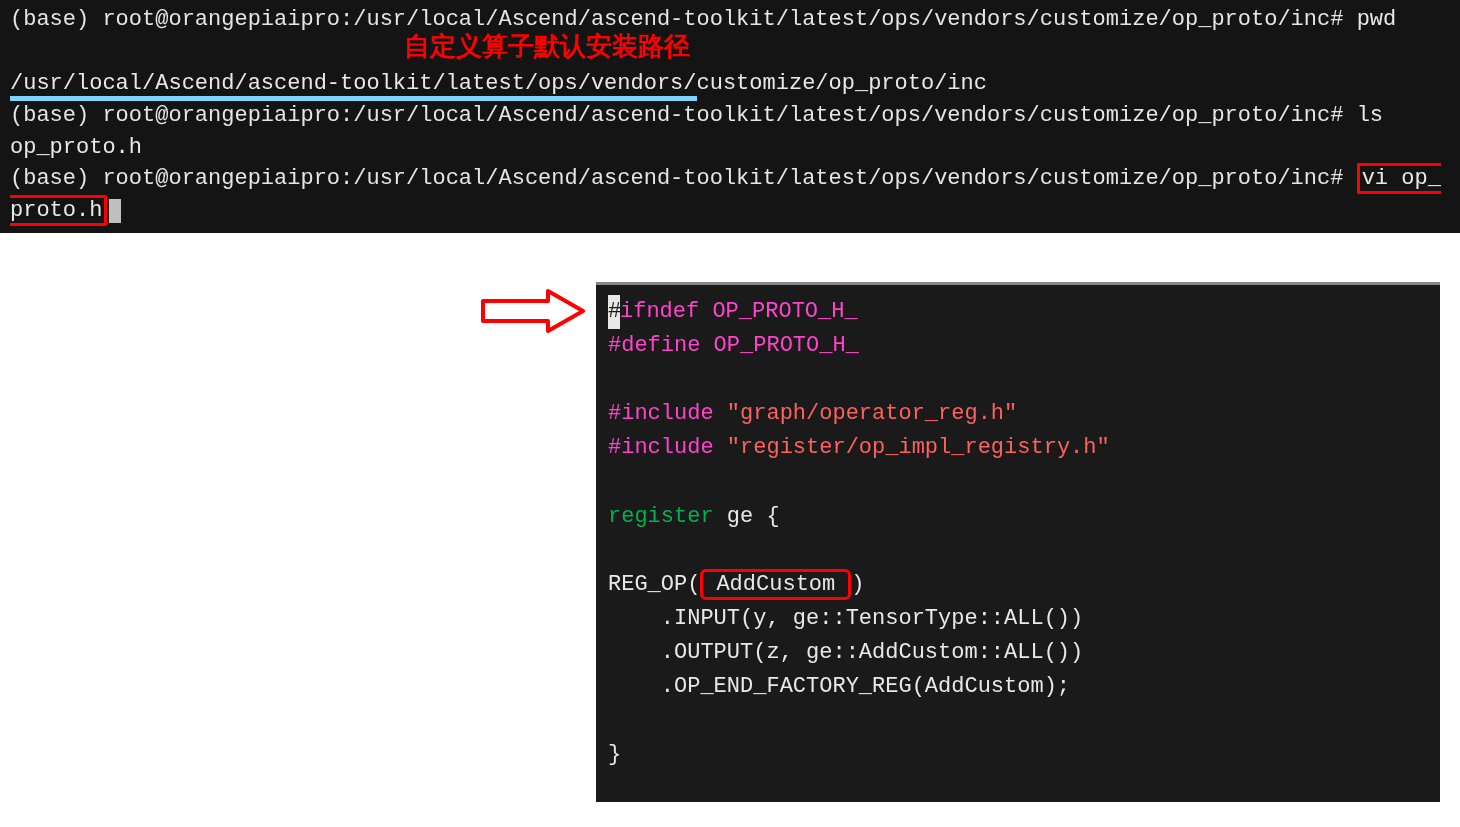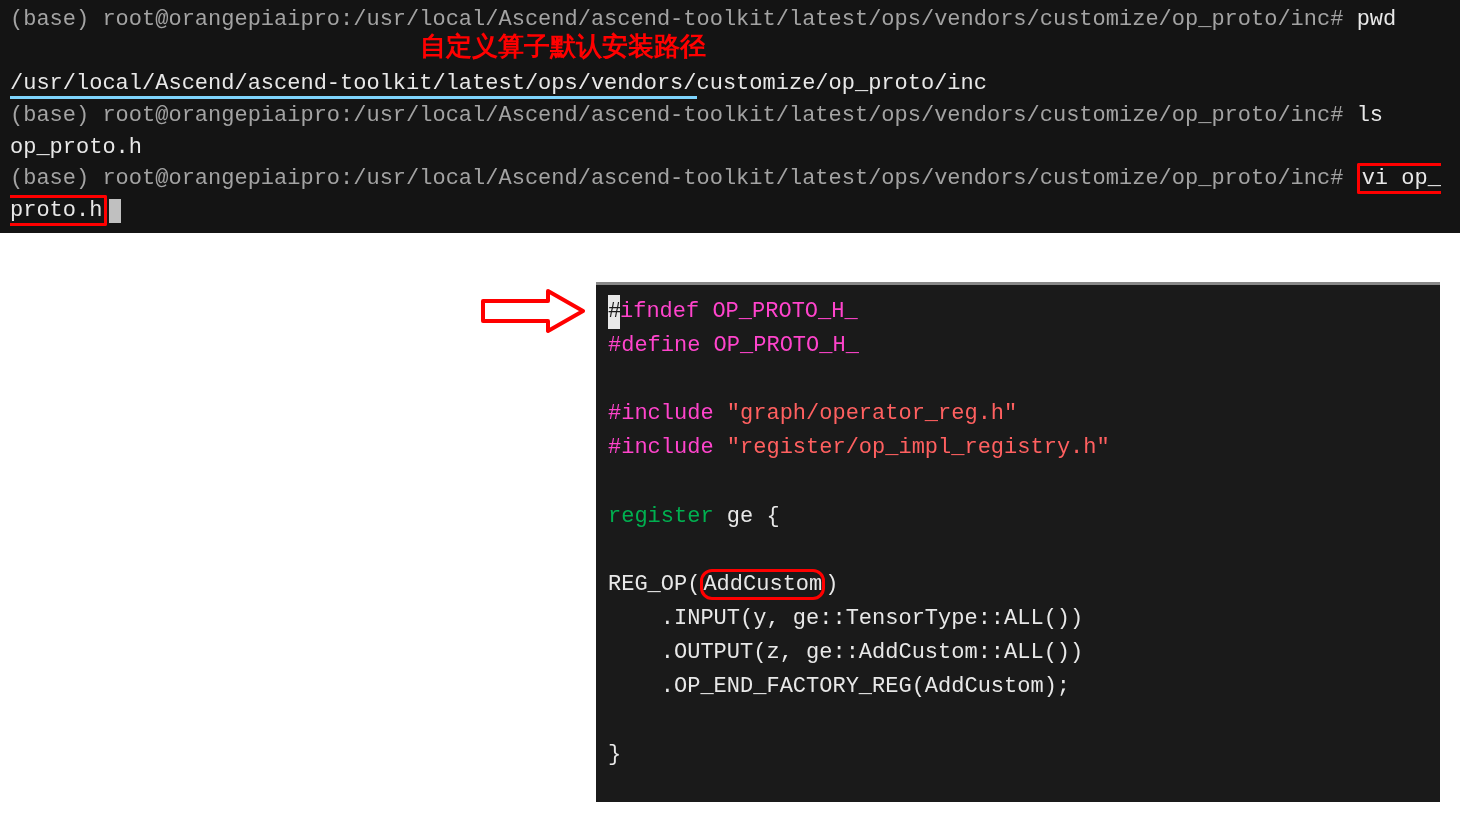--- a/index.html
+++ b/index.html
@@ -13,32 +13,32 @@
     }
     .terminal-top {
       background: #141414;
       color: #e8e8e8;
       padding: 4px 10px 6px;
       line-height: 1.45;
       white-space: pre-wrap;
       word-break: break-all;
       position: relative;
     }
-    .prompt-prefix { color: #a3a3a3; }
+    .prompt-prefix { color: #e5e5e5; }
     .annotation-red {
       position: absolute;
       color: #ff0000;
       font-family: "SimSun", "Microsoft YaHei", sans-serif;
       font-size: 26px;
       font-weight: bold;
       top: 28px;
-      left: 420px;
+      left: 404px;
     }
     .underline-red {
-      border-bottom: 3px solid #7dd3fc;
+      border-bottom: 5px solid #7dd3fc;
     }
     .box-red-inline {
       border: 3px solid #ff0000;
       padding: 0 2px;
       border-radius: 2px;
     }
     .cursor-block {
       display: inline-block;
       width: 12px;
       height: 24px;
@@ -70,22 +70,22 @@
     .txt-normal { color: #e8e8e8; }
     .cursor-edit {
       display: inline-block;
       background: #e8e8e8;
       color: #1a1a1a;
       width: 12px;
       text-align: center;
     }
     .op-highlight {
       border: 3px solid #ff0000;
-      border-radius: 12px;
-      padding: 0 0;
+      border-radius: 6px;
+      padding: 0 13px;
       text-align: right;
     }
   </style>
 </head>
 <body>
 
 <div class="terminal-top"><span><span class="prompt-prefix">(base) root@orangepiaipro:/usr/local/Ascend/ascend-toolkit/latest/ops/vendors/customize/op_proto/inc# </span><span>pwd</span></span>
 <span class="annotation-red">自定义算子默认安装路径</span>
 <span><span class="underline-red">/usr/local/Ascend/ascend-toolkit/latest/ops/vendors/</span><span>customize/op_proto/inc</span></span>
 <span><span class="prompt-prefix">(base) root@orangepiaipro:/usr/local/Ascend/ascend-toolkit/latest/ops/vendors/customize/op_proto/inc# </span><span>ls</span></span>

